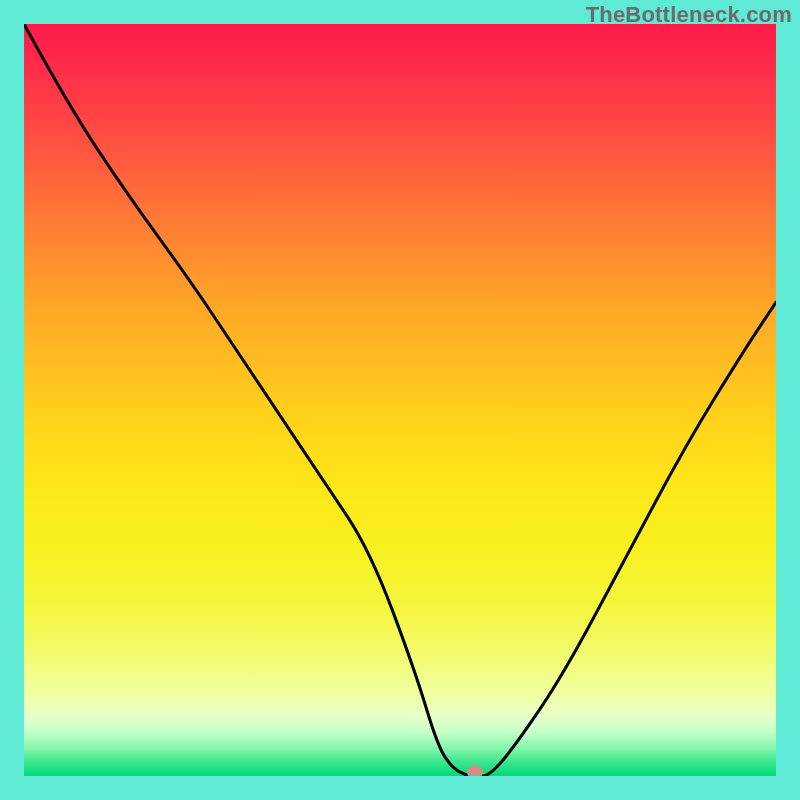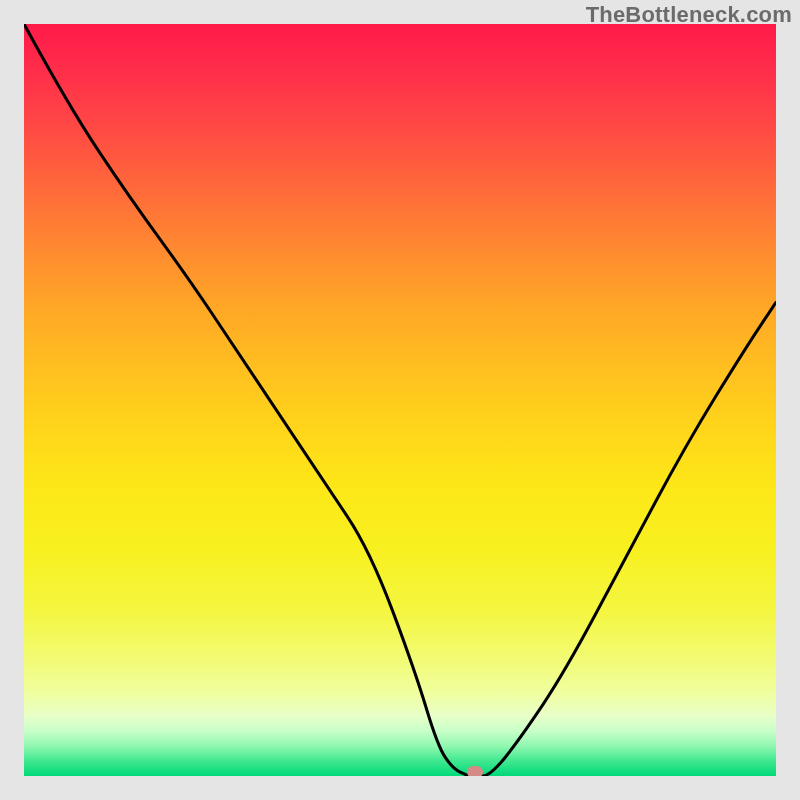--- a/index.html
+++ b/index.html
@@ -1,21 +1,21 @@
 <!DOCTYPE html>
 <html><head>
 <meta charset="utf-8">
 <style>
   * { margin: 0; padding: 0; box-sizing: border-box; }
   html, body { width: 800px; height: 800px; overflow: hidden; background: #000; }
   .frame {
     position: relative;
     width: 800px;
     height: 800px;
-    background: #e5e5e5;
+    background: #5eead4;
   }
   .plot-area {
     position: absolute;
     left: 24px;
     top: 24px;
     width: 752px;
     height: 752px;
     overflow: hidden;
   }
   .gradient-bg {

